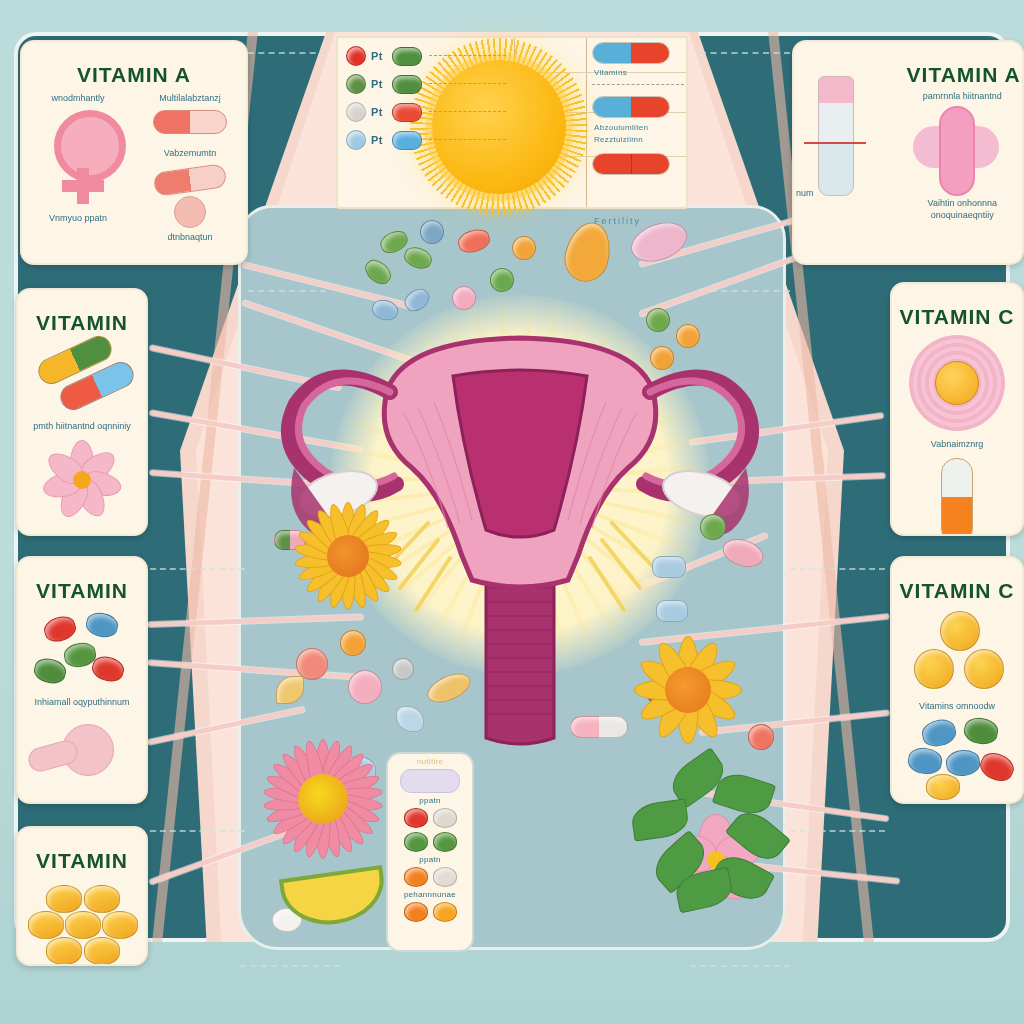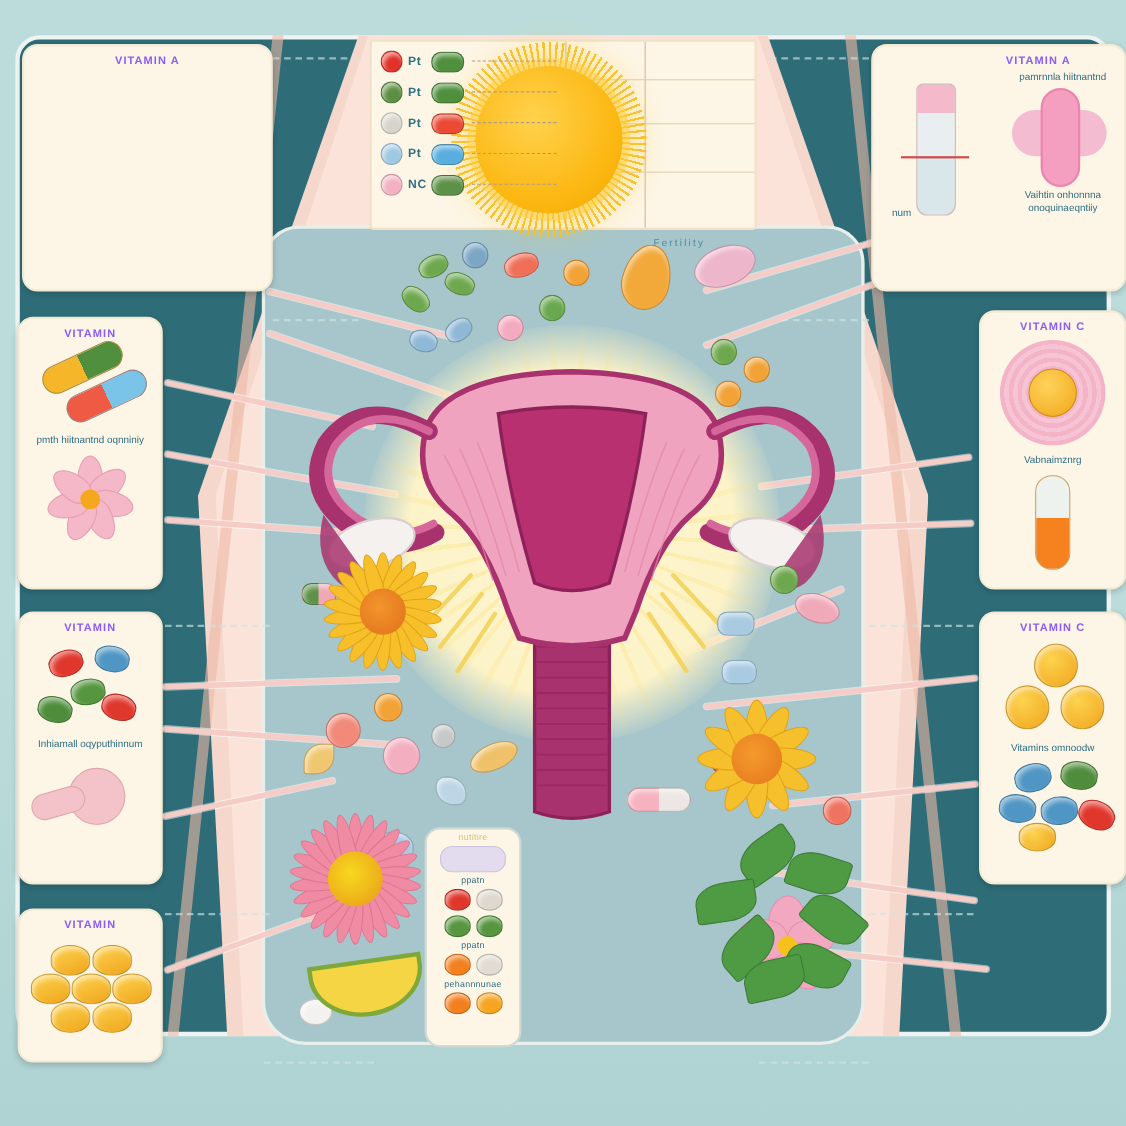--- a/index.html
+++ b/index.html
@@ -91,22 +91,22 @@
   .rline{height:1px;border-top:1px dashed #b09c86;margin:5px 0;}
 
   
   .card{
     position:absolute;background:#fdf6e6;border-radius:14px;
     border:2px solid #f3ead5;
     box-shadow:0 2px 6px rgba(0,0,0,.18);
     box-sizing:border-box;overflow:hidden;
   }
   .card-title{
-    font-size:10px;font-weight:bold;color:#8b5cf6;
-    text-align:center;margin:8px 0 4px;letter-spacing:1px;
+    font-size:21px;font-weight:bold;color:#14532d;
+    text-align:center;margin:21px 0 4px;letter-spacing:1px;
   }
   .card-sub{font-size:9px;color:#2f6f84;text-align:center;line-height:1.25;margin:2px 6px;}
 
   
   .bpanel{
     position:absolute;background:#fdf6e6;border:2px solid #cfd9d4;border-radius:14px;
     box-sizing:border-box;
   }
   .bp-label{font-size:8px;color:#2f6f84;text-align:center;margin:3px 0;letter-spacing:.3px;}
   .pillgrid{display:flex;flex-wrap:wrap;justify-content:center;gap:5px;padding:0 6px;}
@@ -401,32 +401,62 @@
       <span class="lcode">Pt</span>
       <span class="tabpill" style="background:#ea4a33"></span>
       <span class="leader"></span>
     </div>
     <div class="lrow">
       <span class="dot" style="background:#9ec9e2"></span>
       <span class="lcode">Pt</span>
       <span class="tabpill" style="background:#58aede"></span>
       <span class="leader"></span>
     </div>
-    <div class="lrow">
-      <span class="dot" style="background:#f2b0c0"></span>
-      <span class="lcode">NC</span>
-      <span class="tabpill" style="background:#5d9148"></span>
-      <span class="leader"></span>
-    </div>
-  </div>
-
+  </div>
+
+  <div class="rightcaps">
+    <div class="capsule">
+      <span style="background:#58b0d8"></span>
+        <span style="background:#e8432b"></span>
+    </div>
+    <div class="rtext">Vitamins</div>
+    <div class="rline"></div>
+    <div class="capsule" style="margin-top:10px;">
+      <span style="background:#58b0d8"></span>
+        <span style="background:#e8432b"></span>
+    </div>
+    <div class="rtext" style="line-height:1.5;width:92px;">Abzouiumliten Rezztuiziimn</div>
+    <div class="capsule" style="margin-top:4px;">
+      <span style="background:#e8432b"></span>
+        <span style="background:#e8432b;border-left:1px solid rgba(0,0,0,.2)"></span>
+    </div>
+  </div>
   <div style="position:absolute;left:594px;top:216px;font-size:9px;color:#4d8ca0;letter-spacing:2px;">Fertility</div>
 
   <div class="card" style="left:20px;top:40px;width:228px;height:225px;">
     <div class="card-title">VITAMIN A</div>
+    <div style="display:flex;">
+      <div style="flex:1;">
+        <div class="card-sub">wnodmhantly</div>
+        <div style="position:relative;height:105px;">
+          <div style="position:absolute;left:32px;top:4px;width:58px;height:58px;border-radius:50%;border:7px solid #f08a9e;background:#f6aebf;"></div>
+          <div style="position:absolute;left:55px;top:62px;width:12px;height:36px;background:#f08a9e;"></div>
+          <div style="position:absolute;left:40px;top:74px;width:42px;height:12px;background:#f08a9e;"></div>
+        </div>
+        <div class="card-sub">Vnmyuo ppatn</div>
+      </div>
+      <div style="flex:1;">
+        <div class="card-sub">Multilalabztanzj</div>
+        <div style="margin:6px auto 0;width:72px;height:22px;border-radius:12px;background:linear-gradient(90deg,#ef7264 50%,#f9d4cb 50%);border:1px solid #d98c80;"></div>
+        <div class="card-sub" style="margin-top:14px;">Vabzemumtn</div>
+        <div style="margin:8px auto 0;width:70px;height:22px;border-radius:12px;background:linear-gradient(90deg,#ee7d6d 50%,#f6cfc6 50%);border:1px solid #d98c80;transform:rotate(-8deg);"></div>
+        <div style="margin:4px auto 0;width:30px;height:30px;border-radius:50%;background:#f3bdb2;border:1px solid #dca093;"></div>
+        <div class="card-sub" style="margin-top:4px;">dtnbnaqtun</div>
+      </div>
+    </div>
   </div>
 
   <div class="card" style="left:16px;top:288px;width:132px;height:248px;">
     <div class="card-title">VITAMIN</div>
     <div style="position:relative;height:80px;">
       <div style="position:absolute;left:18px;top:8px;width:76px;height:24px;border-radius:13px;background:linear-gradient(90deg,#f6b62a 50%,#4f8f3d 50%);border:1px solid #a98a3c;transform:rotate(-25deg);"></div>
       <div style="position:absolute;left:40px;top:34px;width:76px;height:24px;border-radius:13px;background:linear-gradient(90deg,#ef5a45 50%,#79c4e8 50%);border:1px solid #9a7f7d;transform:rotate(-25deg);"></div>
     </div>
     <div class="card-sub">pmth hiitnantnd oqnniniy</div>
     <div style="position:relative;height:92px;">
@@ -467,21 +497,21 @@
       <div class="sp" style="left:10px;top:34px;width:34px;height:26px;background:linear-gradient(160deg,#fdd34f,#f0a51d);"></div>
       <div class="sp" style="left:47px;top:34px;width:34px;height:26px;background:linear-gradient(160deg,#fdd34f,#f0a51d);"></div>
       <div class="sp" style="left:84px;top:34px;width:34px;height:26px;background:linear-gradient(160deg,#fdd34f,#f0a51d);"></div>
       <div class="sp" style="left:28px;top:60px;width:34px;height:26px;background:linear-gradient(160deg,#fdd34f,#f0a51d);"></div>
       <div class="sp" style="left:66px;top:60px;width:34px;height:26px;background:linear-gradient(160deg,#fdd34f,#f0a51d);"></div>
     </div>
   </div>
 
   <div class="card" style="left:792px;top:40px;width:232px;height:225px;">
     <div style="display:flex;height:100%;">
-      <div style="flex:1;padding-top:34px;padding-left:15px;">
+      <div style="flex:1;padding-top:34px;">
         <div style="position:relative;height:110px;">
           <div style="position:absolute;left:24px;top:0;width:34px;height:118px;border-radius:6px 6px 10px 10px;background:linear-gradient(180deg,#f4b9cb 0 22%,#e9eef0 22% 55%,#d9e6ea 55% 100%);border:1px solid #cdb9bd;"></div>
           <div style="position:absolute;left:10px;top:66px;width:62px;height:2px;background:#d14a4a;"></div>
         </div>
         <div class="card-sub" style="text-align:left;margin-left:2px;">num</div>
       </div>
       <div style="flex:1.1;">
         <div class="card-title" style="text-align:left;margin-left:4px;">VITAMIN A</div>
         <div class="card-sub">pamrnnla hiitnantnd</div>
         <div style="position:relative;height:92px;">

